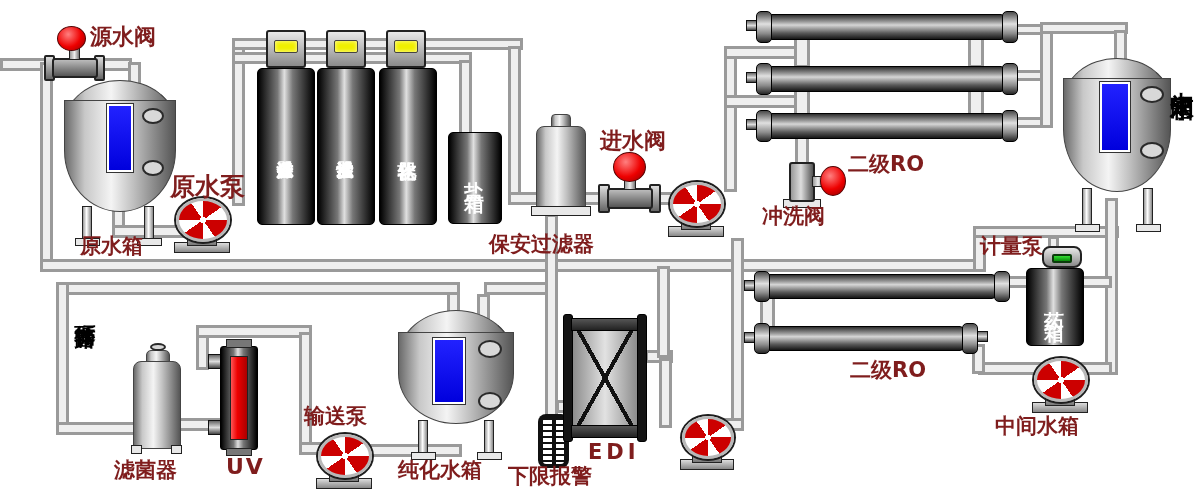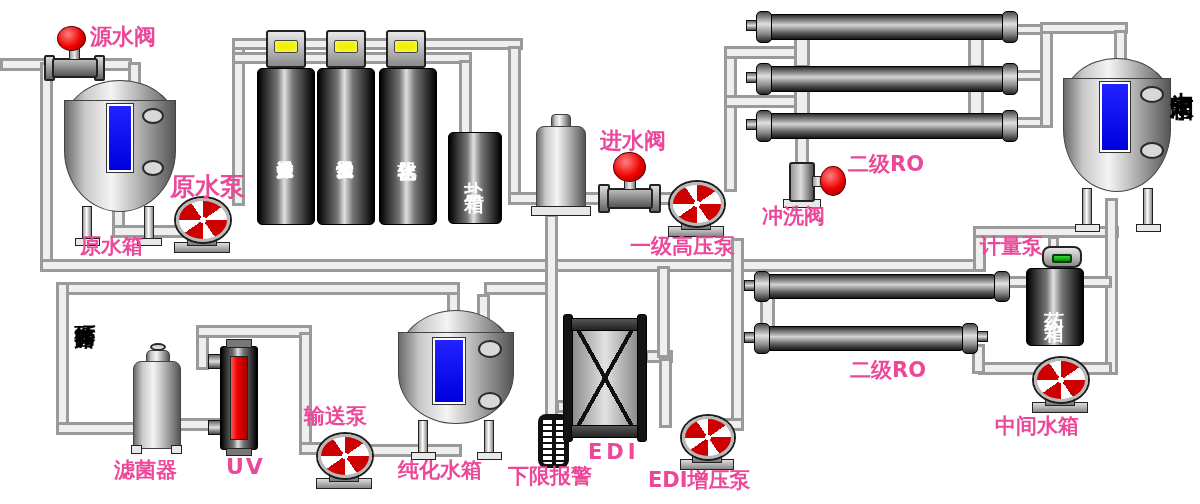--- a/index.html
+++ b/index.html
@@ -33,21 +33,21 @@
      background:radial-gradient(circle,#fff 0 3px,rgba(0,0,0,0) 3px),
      conic-gradient(#cc0000 0 55deg,#fff 55deg 90deg,#cc0000 90deg 145deg,#fff 145deg 180deg,#cc0000 180deg 235deg,#fff 235deg 270deg,#cc0000 270deg 325deg,#fff 325deg 360deg);}
   .pump-ped{position:absolute;background:linear-gradient(180deg,#ccc,#777);border:1px solid #222;}
   .pump-foot{position:absolute;background:linear-gradient(180deg,#ddd,#888);border:1px solid #222;}
   
   .rball{background:radial-gradient(circle at 38% 32%,#ff8080,#ee0000 55%,#8c0000);border:1px solid #500;border-radius:50%;z-index:5;}
   .vbody{background:linear-gradient(180deg,#bbb,#555);border:2px solid #222;border-radius:3px;z-index:4;}
   .vflg{background:linear-gradient(180deg,#ddd,#666);border:2px solid #222;border-radius:2px;z-index:4;}
   .stem{background:linear-gradient(90deg,#999,#eee 50%,#777);border:1px solid #222;z-index:4;}
   
-  .lbl{position:absolute;color:#ec4899;font-weight:bold;font-size:20px;white-space:nowrap;z-index:6;line-height:1.2;}
+  .lbl{position:absolute;color:#7f1d1d;font-weight:bold;font-size:20px;white-space:nowrap;z-index:6;line-height:1.2;}
   .vlbl{position:absolute;color:#000;font-weight:bold;writing-mode:vertical-rl;text-orientation:upright;z-index:6;line-height:1;}
   
   .edibar{background:#141414;border:1px solid #000;border-radius:3px;z-index:3;}
   .edibox{background:
       linear-gradient(to top right,rgba(0,0,0,0) calc(50% - 2px),#111 calc(50% - 2px) calc(50% + 2px),rgba(0,0,0,0) calc(50% + 2px)),
       linear-gradient(to bottom right,rgba(0,0,0,0) calc(50% - 2px),#111 calc(50% - 2px) calc(50% + 2px),rgba(0,0,0,0) calc(50% + 2px)),
       linear-gradient(90deg,#8a8a8a,#e2e2e2 50%,#8a8a8a);
       border:1px solid #111;z-index:2;}
   .ediband{background:linear-gradient(180deg,#555,#222);border:1px solid #000;z-index:3;}
   
@@ -269,30 +269,29 @@
 
   <div class="pump" style="left:678px;top:414px;width:56px;height:54px">
     <div class="pump-foot" style="left:2px;top:45px;width:52px;height:9px"></div>
     <div class="pump-ped" style="left:14px;top:36px;width:28px;height:11px"></div>
     <div class="pump-body" style="left:4px;top:2px;width:46px;height:37px"></div>
   </div>
 
   <div class="lbl" style="left:90px;top:24px;font-size:22px">源水阀</div>
   <div class="lbl" style="left:80px;top:234px;font-size:21px">原水箱</div>
   <div class="lbl" style="left:170px;top:172px;font-size:25px">原水泵</div>
+  <div class="lbl" style="left:489px;top:232px;font-size:21px">保安过滤器</div>
   <div class="lbl" style="left:600px;top:128px;font-size:22px">进水阀</div>
-  <div class="lbl" style="left:630px;top:234px;font-size:21px">一级高压泵</div>
   <div class="lbl" style="left:762px;top:204px;font-size:21px">冲洗阀</div>
   <div class="lbl" style="left:848px;top:152px;font-size:21px">二级RO</div>
   <div class="vlbl" style="left:1170px;top:72px;font-size:24px;letter-spacing:2px">中间水箱</div>
   <div class="lbl" style="left:980px;top:234px;font-size:21px">计量泵</div>
   <div class="lbl" style="left:850px;top:358px;font-size:21px">二级RO</div>
   <div class="lbl" style="left:995px;top:414px;font-size:21px">中间水箱</div>
   <div class="vlbl" style="left:74px;top:308px;font-size:21px;letter-spacing:1px">循环管路</div>
   <div class="lbl" style="left:114px;top:458px;font-size:21px">滤菌器</div>
   <div class="lbl" style="left:226px;top:454px;font-size:22px;letter-spacing:2px">UV</div>
   <div class="lbl" style="left:304px;top:404px;font-size:21px">输送泵</div>
   <div class="lbl" style="left:398px;top:458px;font-size:21px">纯化水箱</div>
   <div class="lbl" style="left:508px;top:464px;font-size:21px">下限报警</div>
   <div class="lbl" style="left:588px;top:440px;font-size:21px;letter-spacing:4px">EDI</div>
-  <div class="lbl" style="left:648px;top:468px;font-size:21px">EDI增压泵</div>
 
 </div>
 
 </body></html>

